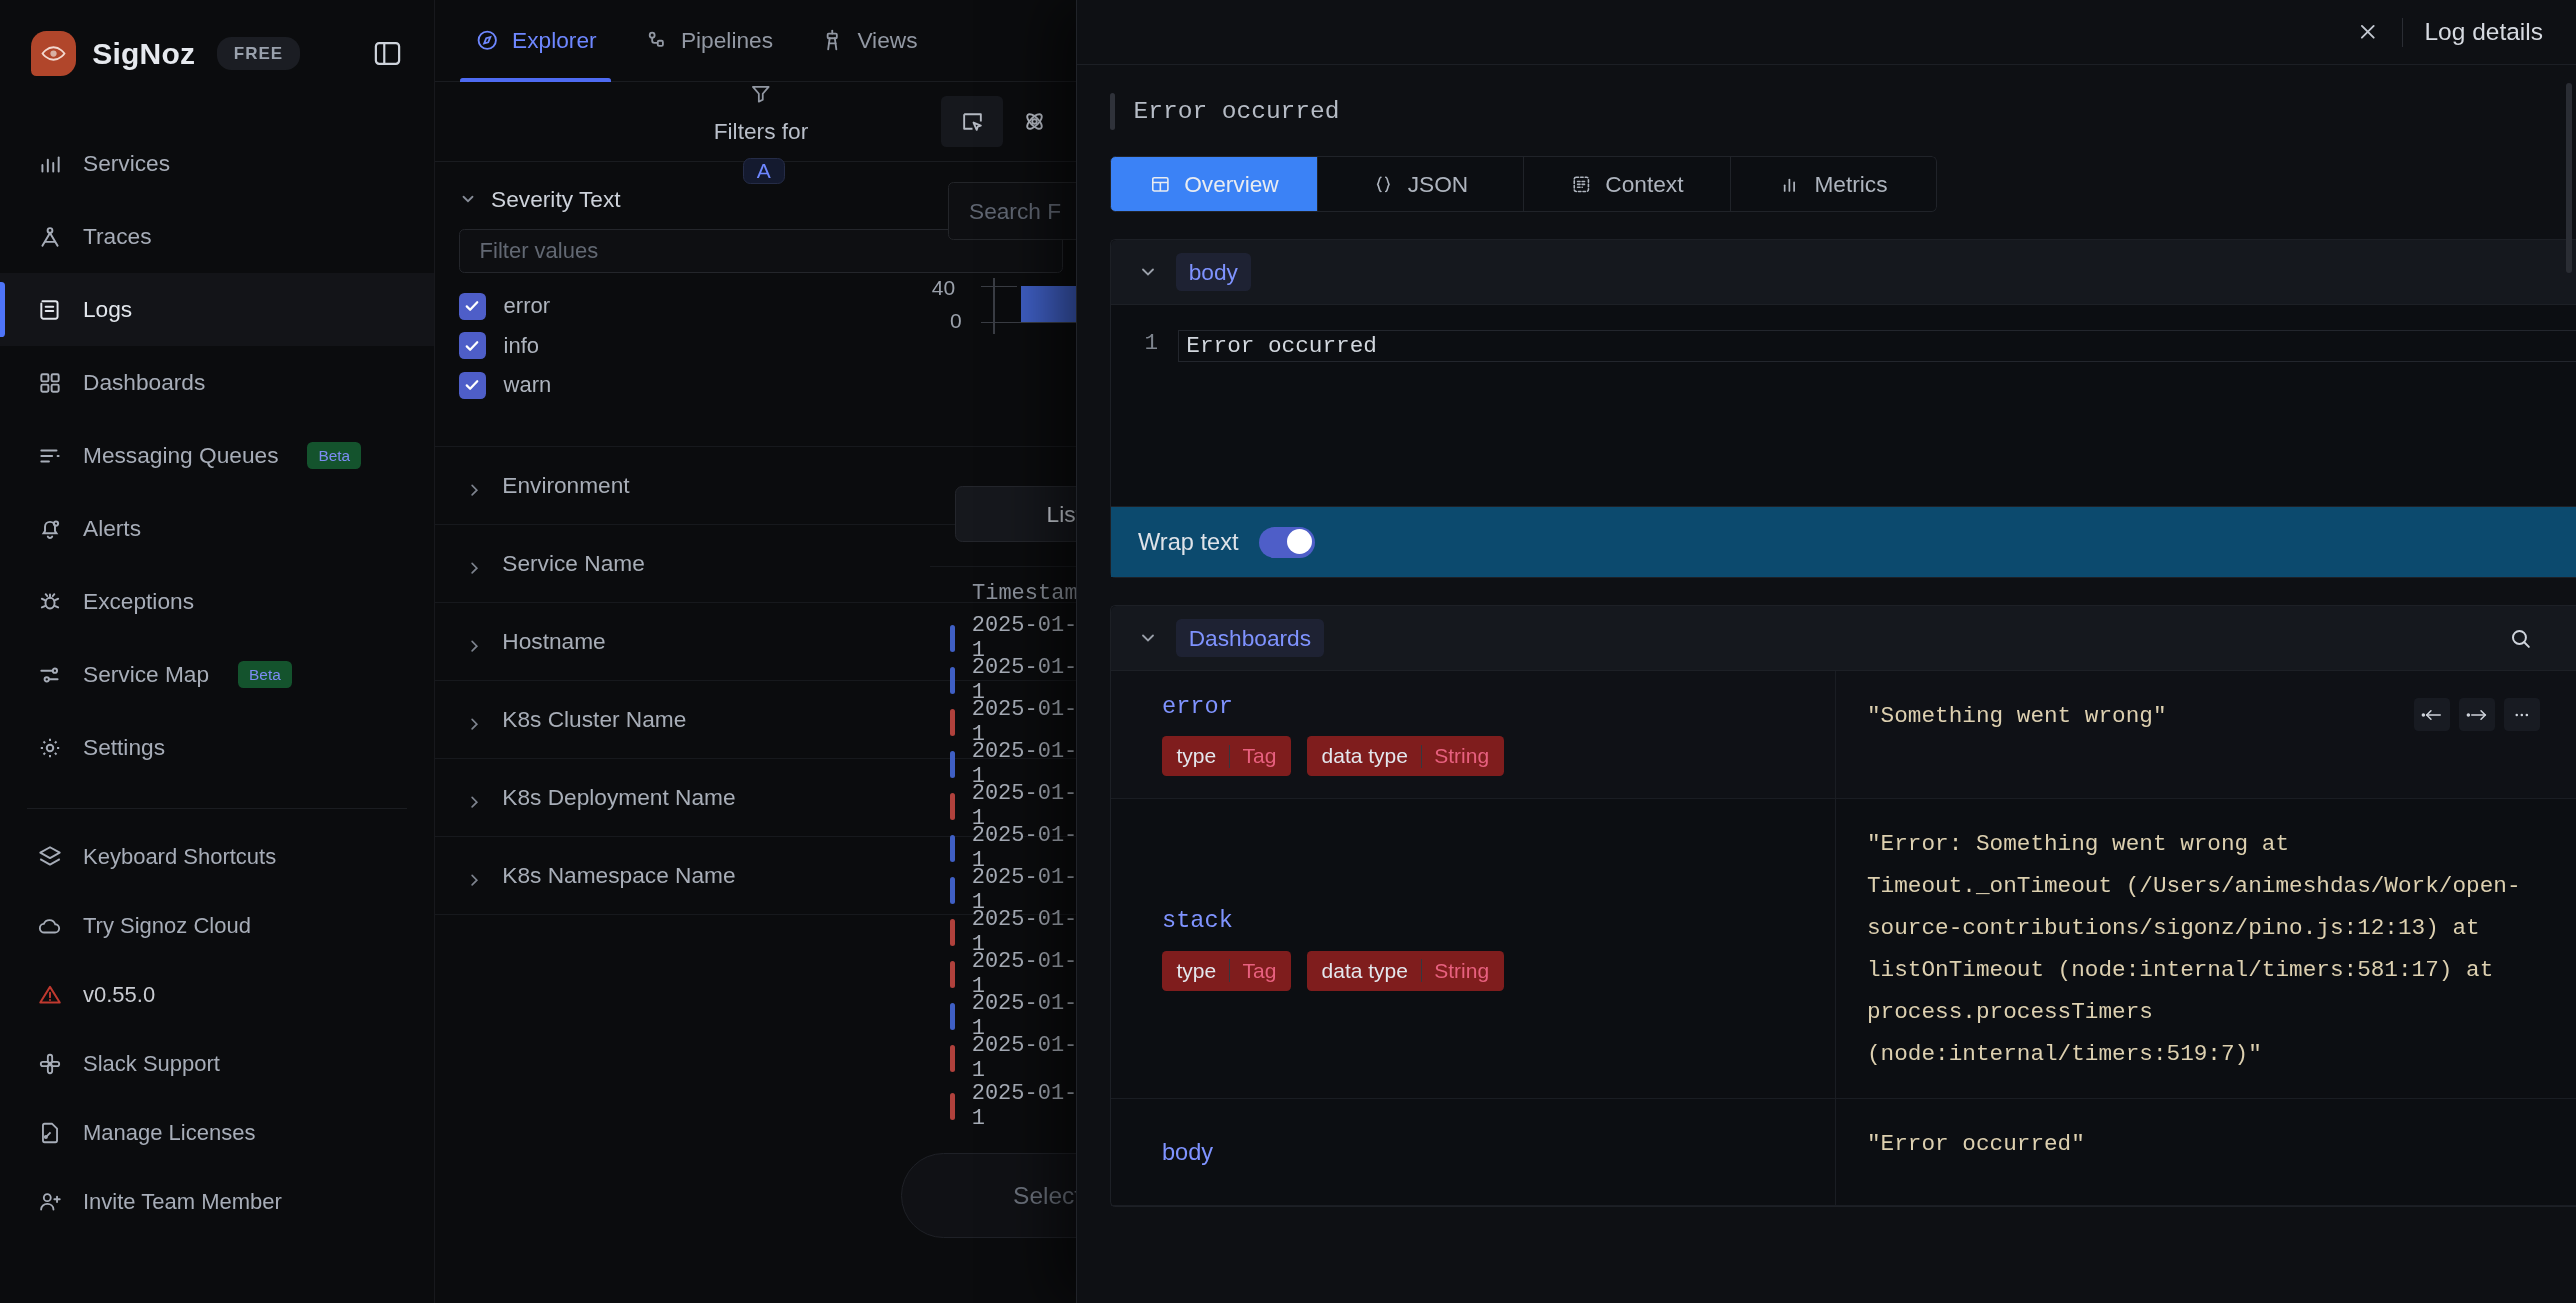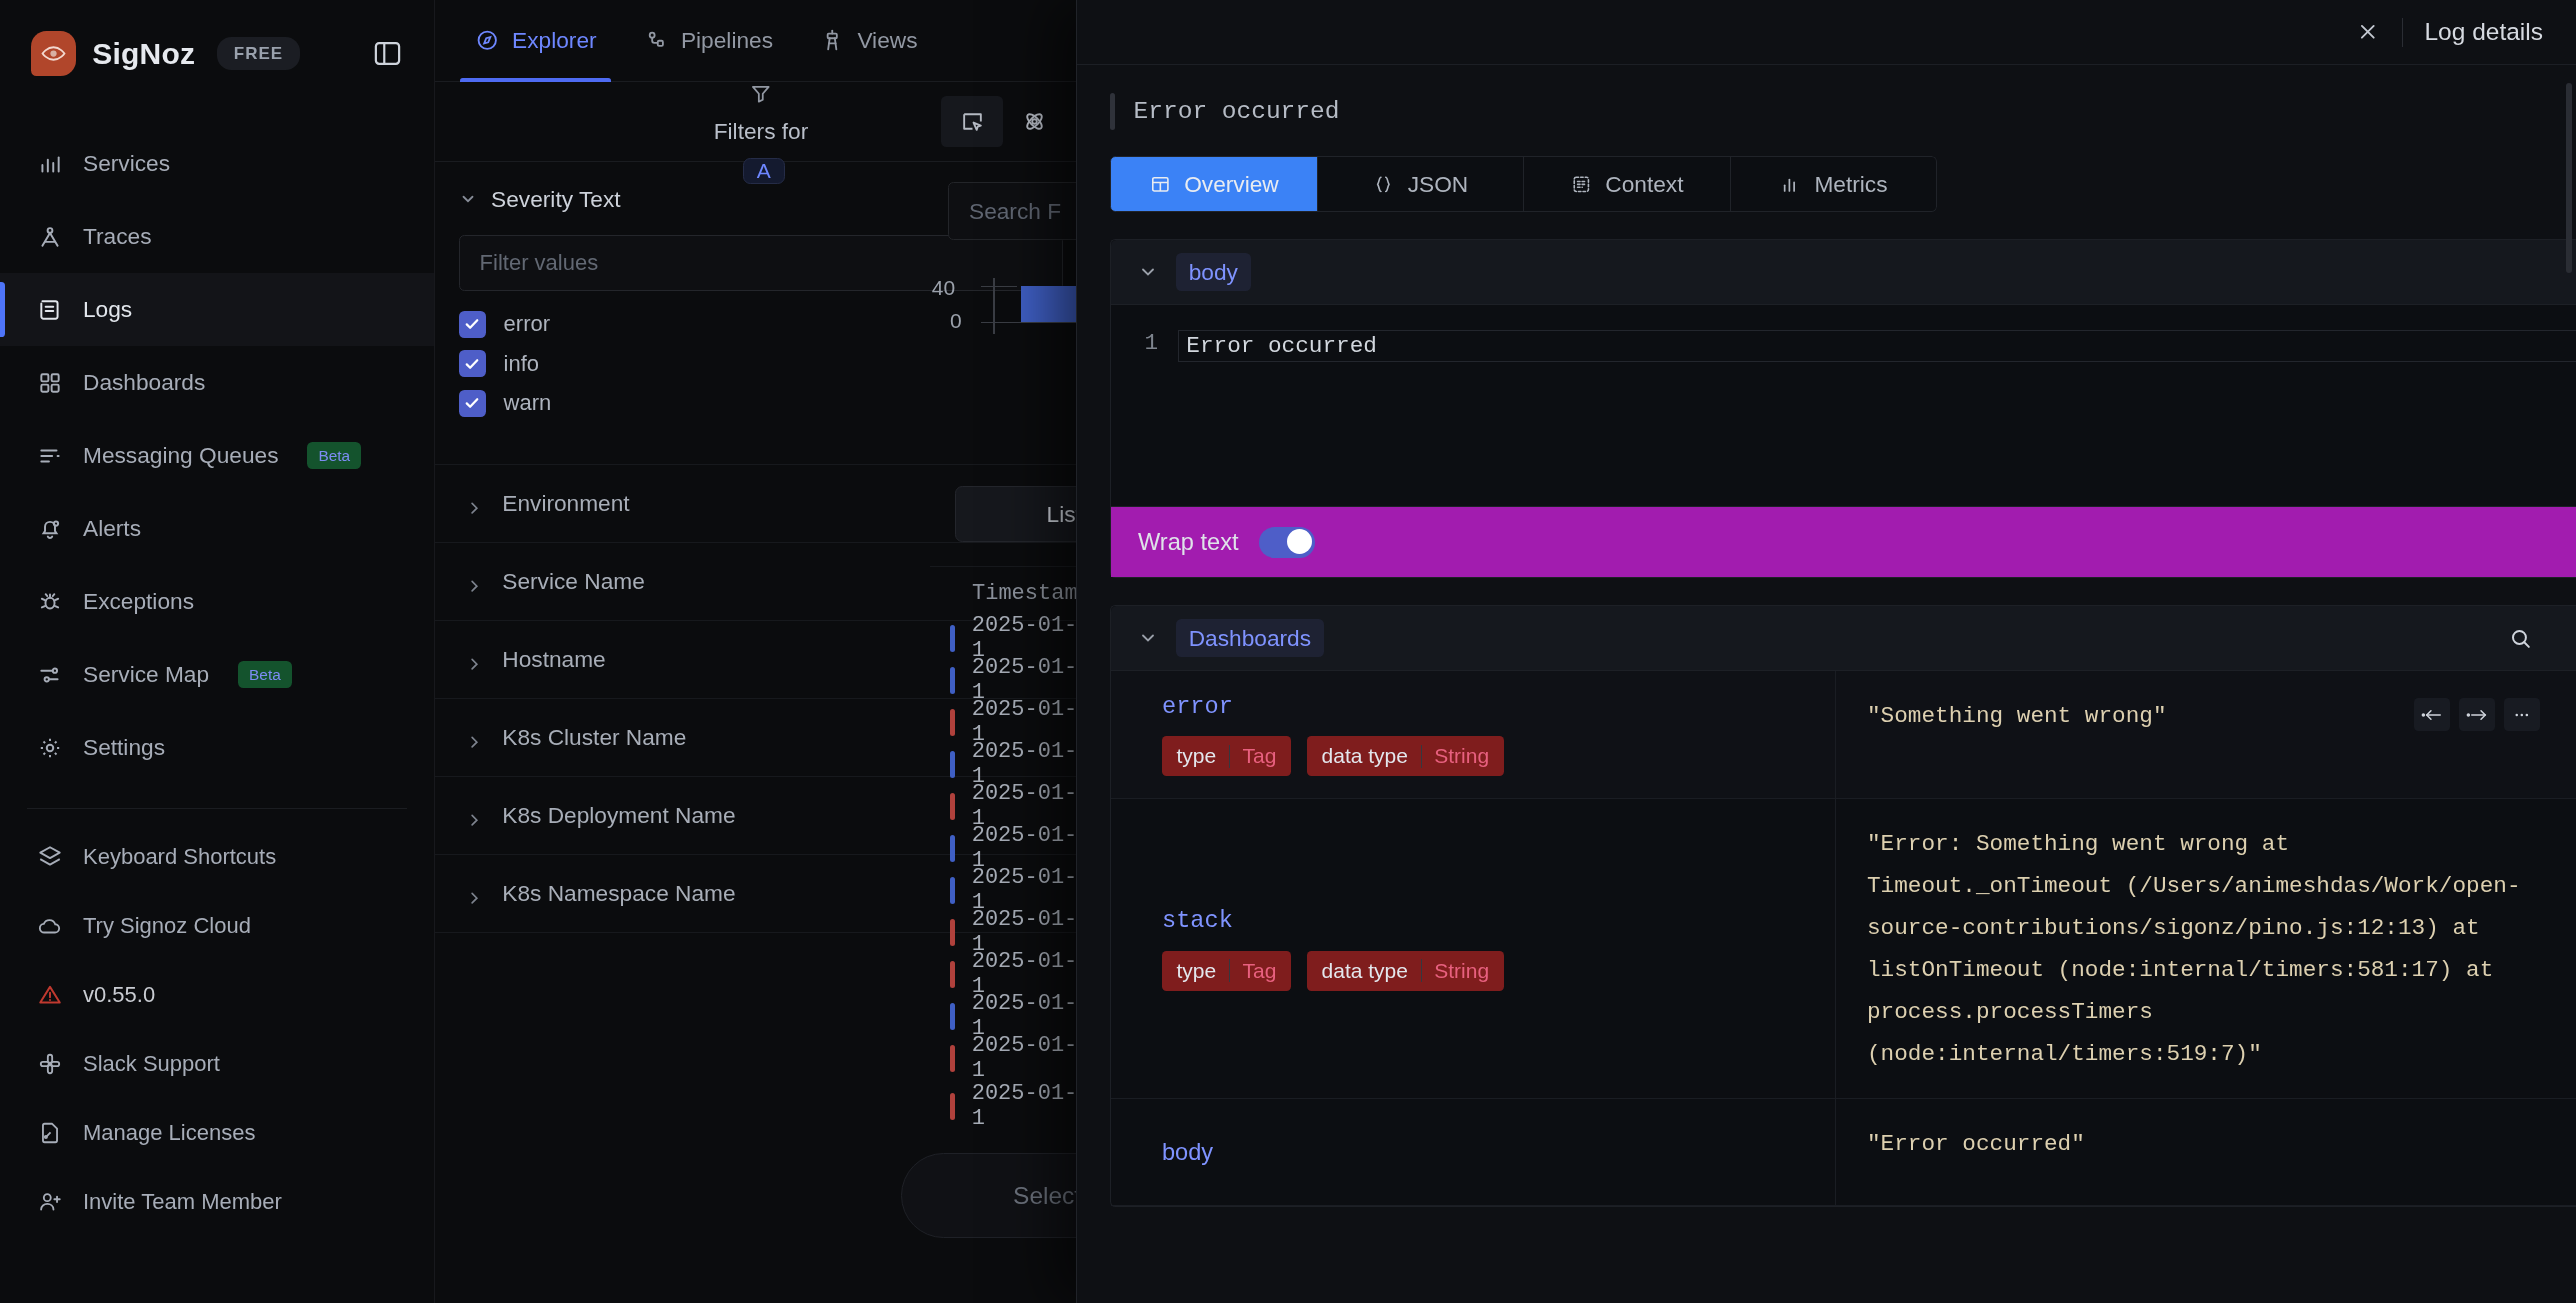--- a/index.html
+++ b/index.html
@@ -101,21 +101,21 @@
   .fh-right { margin-left: auto; display: flex; align-items: center; gap: 18px; color: #9aa0ab; }
   .fh-right svg { width: 25px; height: 25px; cursor: pointer; }
   .vsep { width: 0.9px; height: 27px; background: #26282e; }
 
   .sev-block { padding: 23.6px 23.6px 9px 23.6px; }
   .sev-head { display: flex; align-items: center; gap: 14.5px; }
   .caret { width: 18px; height: 18px; color: #878d98; }
   .sev-title { font-size: 22.7px; color: #cdd2da; }
   .clear-all { margin-left: auto; color: #6e87ff; font-size: 21px; cursor: pointer; }
   .filter-values {
-    margin-top: 22px; height: 56px; border: 0.9px solid #24262b; border-radius: 5.4px;
+    margin-top: 16px; height: 44px; border: 0.9px solid #24262b; border-radius: 5.4px;
     background: #0e0f12; display: flex; align-items: center; padding: 1px 20px;
     color: #626873; font-size: 22px;
   }
   .sev-opts { margin-top: 20px; display: flex; flex-direction: column; gap: 12.7px; }
   .sev-opt { display: flex; align-items: center; gap: 18px; font-size: 22px; color: #aeb4be; cursor: pointer; }
   .cb {
     width: 27px; height: 27px; border-radius: 5.4px; background: #4e5ec8;
     display: flex; align-items: center; justify-content: center; flex: 0 0 27px;
   }
   .cb svg { width: 18px; height: 18px; }
@@ -230,21 +230,21 @@
     width: 67px; text-align: right; padding-right: 20px;
     font-family: "Liberation Mono", monospace; font-size: 22.7px; color: #7e848e;
   }
   .code-text {
     flex: 1; font-family: "Liberation Mono", monospace; font-size: 22.7px;
     color: #d2d7de; border: 0.9px solid #23262d; border-right: none;
     padding: 1.8px 7.3px; margin-right: 0;
   }
   .wrap-bar {
     height: 71px; display: flex; align-items: center; gap: 20px;
-    padding: 8px 27px; border-top: 0.9px solid #1d2026; background: #a21caf;
+    padding: 8px 27px; border-top: 0.9px solid #1d2026; background: #0c4a6e;
   }
   .wrap-label { font-size: 23.6px; color: #dfe3e9; }
   .toggle {
     width: 56px; height: 31px; border-radius: 15.4px; background: #4e5ec8;
     position: relative; cursor: pointer;
   }
   .toggle::after {
     content: ""; position: absolute; right: 2.7px; top: 2.7px;
     width: 25px; height: 25px; border-radius: 50%; background: #fff;
   }

